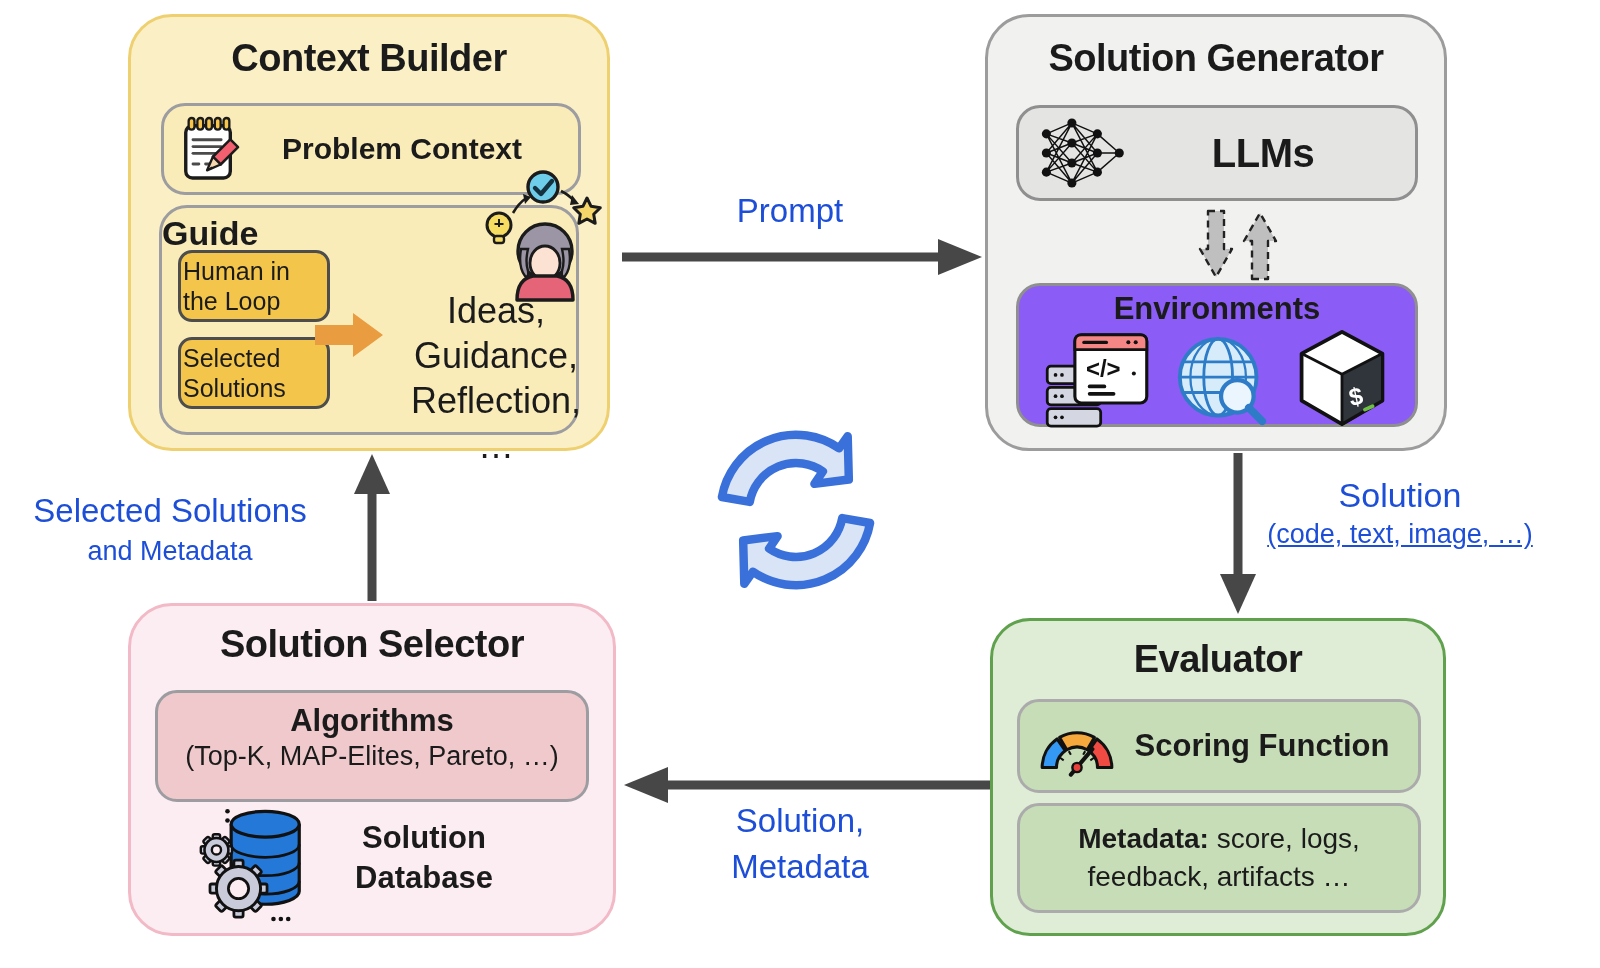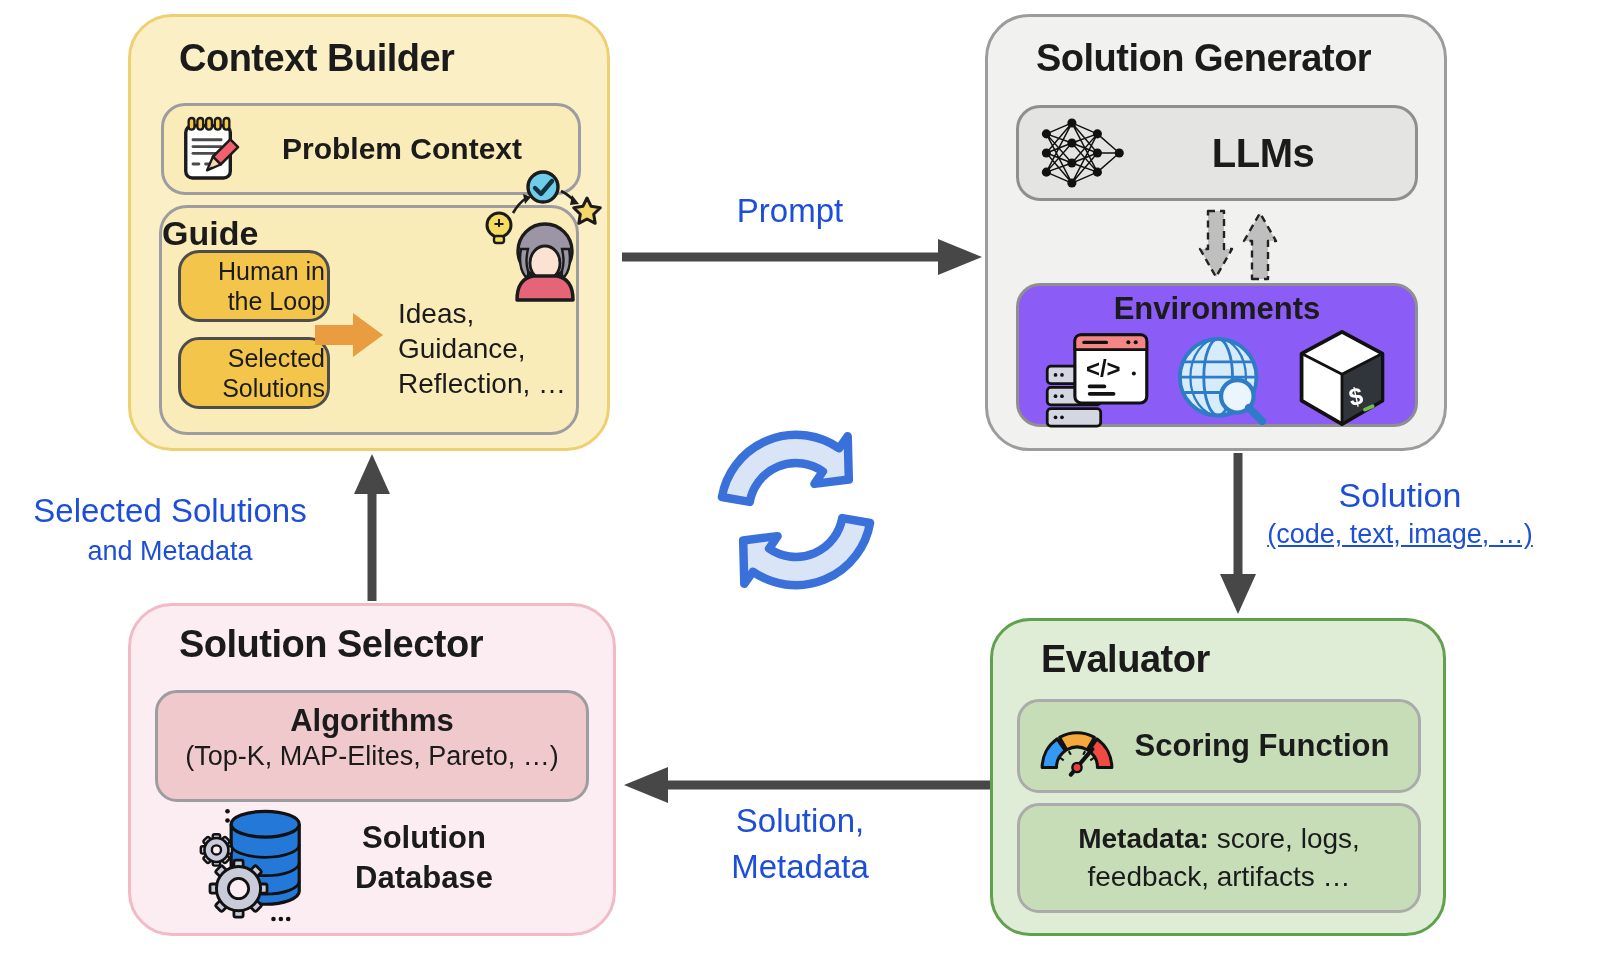--- a/index.html
+++ b/index.html
@@ -1,39 +1,39 @@
 <!DOCTYPE html>
 <html><head>
 <meta charset="utf-8">
 <style>
   html,body{margin:0;padding:0;background:#ffffff;}
   #stage{
     position:relative;width:1600px;height:968px;background:#ffffff;overflow:hidden;
     font-family:"Liberation Sans","DejaVu Sans",sans-serif;color:#1b1b1b;
   }
   .panel{position:absolute;box-sizing:border-box;border-radius:44px;border:3px solid;}
-  .panel-title{text-align:left;font-weight:bold;font-size:38px;letter-spacing:-.5px;padding-left:48px;}
+  .panel-title{text-align:center;font-weight:bold;font-size:38px;letter-spacing:-.5px;}
   .subbox{position:absolute;box-sizing:border-box;border-radius:24px;border:3px solid #9d9da1;}
   .hflex{display:flex;align-items:center;}
   .grow-center{flex:1;text-align:center;}
 
   
   #ctx{left:128px;top:14px;width:482px;height:437px;background:#fbf0c5;border-color:#efd070;}
   #ctx .panel-title{margin-top:20px;}
   #problem-box{left:30px;top:86px;width:420px;height:92px;background:#faecb9;padding:0 14px;}
   #problem-box .lbl{font-weight:bold;font-size:30px;}
   #guide-box{left:28px;top:188px;width:420px;height:230px;background:#faecb9;border-radius:28px;}
   #guide-title{position:absolute;left:0;right:0;top:6px;text-align:left;font-weight:bold;font-size:34px;}
   .chip{position:absolute;left:16px;width:152px;height:72px;background:#f3c64b;border:3px solid #4d4d4d;
-        border-radius:21px;display:flex;align-items:center;justify-content:center;text-align:right;
+        border-radius:14px;display:flex;align-items:center;justify-content:center;text-align:left;
         font-size:25px;line-height:1.22;box-sizing:border-box;padding:2px;}
   #chip-human{top:42px;}
   #chip-selected{top:129px;}
   #guide-arrow{position:absolute;left:152px;top:103px;}
-  #guide-output{position:absolute;left:236px;top:88px;width:196px;text-align:left;font-size:28px;line-height:1.25;}
+  #guide-output{position:absolute;left:236px;top:80px;width:196px;text-align:center;font-size:36px;line-height:1.25;}
   #person-cluster{position:absolute;left:350px;top:150px;z-index:3;}
 
   
   #gen{left:985px;top:14px;width:462px;height:437px;background:#f1f1f0;border-color:#9c9c9c;}
   #gen .panel-title{margin-top:20px;}
   #llms-box{left:28px;top:88px;width:402px;height:96px;background:#e4e4e3;border-color:#8f8f8f;padding:0 16px;}
   #llms-box .lbl{font-weight:bold;font-size:40px;letter-spacing:-.5px;}
   #llm-env-arrows{position:absolute;left:208px;top:192px;}
   #env-box{left:28px;top:266px;width:402px;height:144px;background:#8b5cf6;border-color:#8f8f8f;}
   #env-title{text-align:center;font-weight:bold;font-size:31px;margin-top:5px;}

